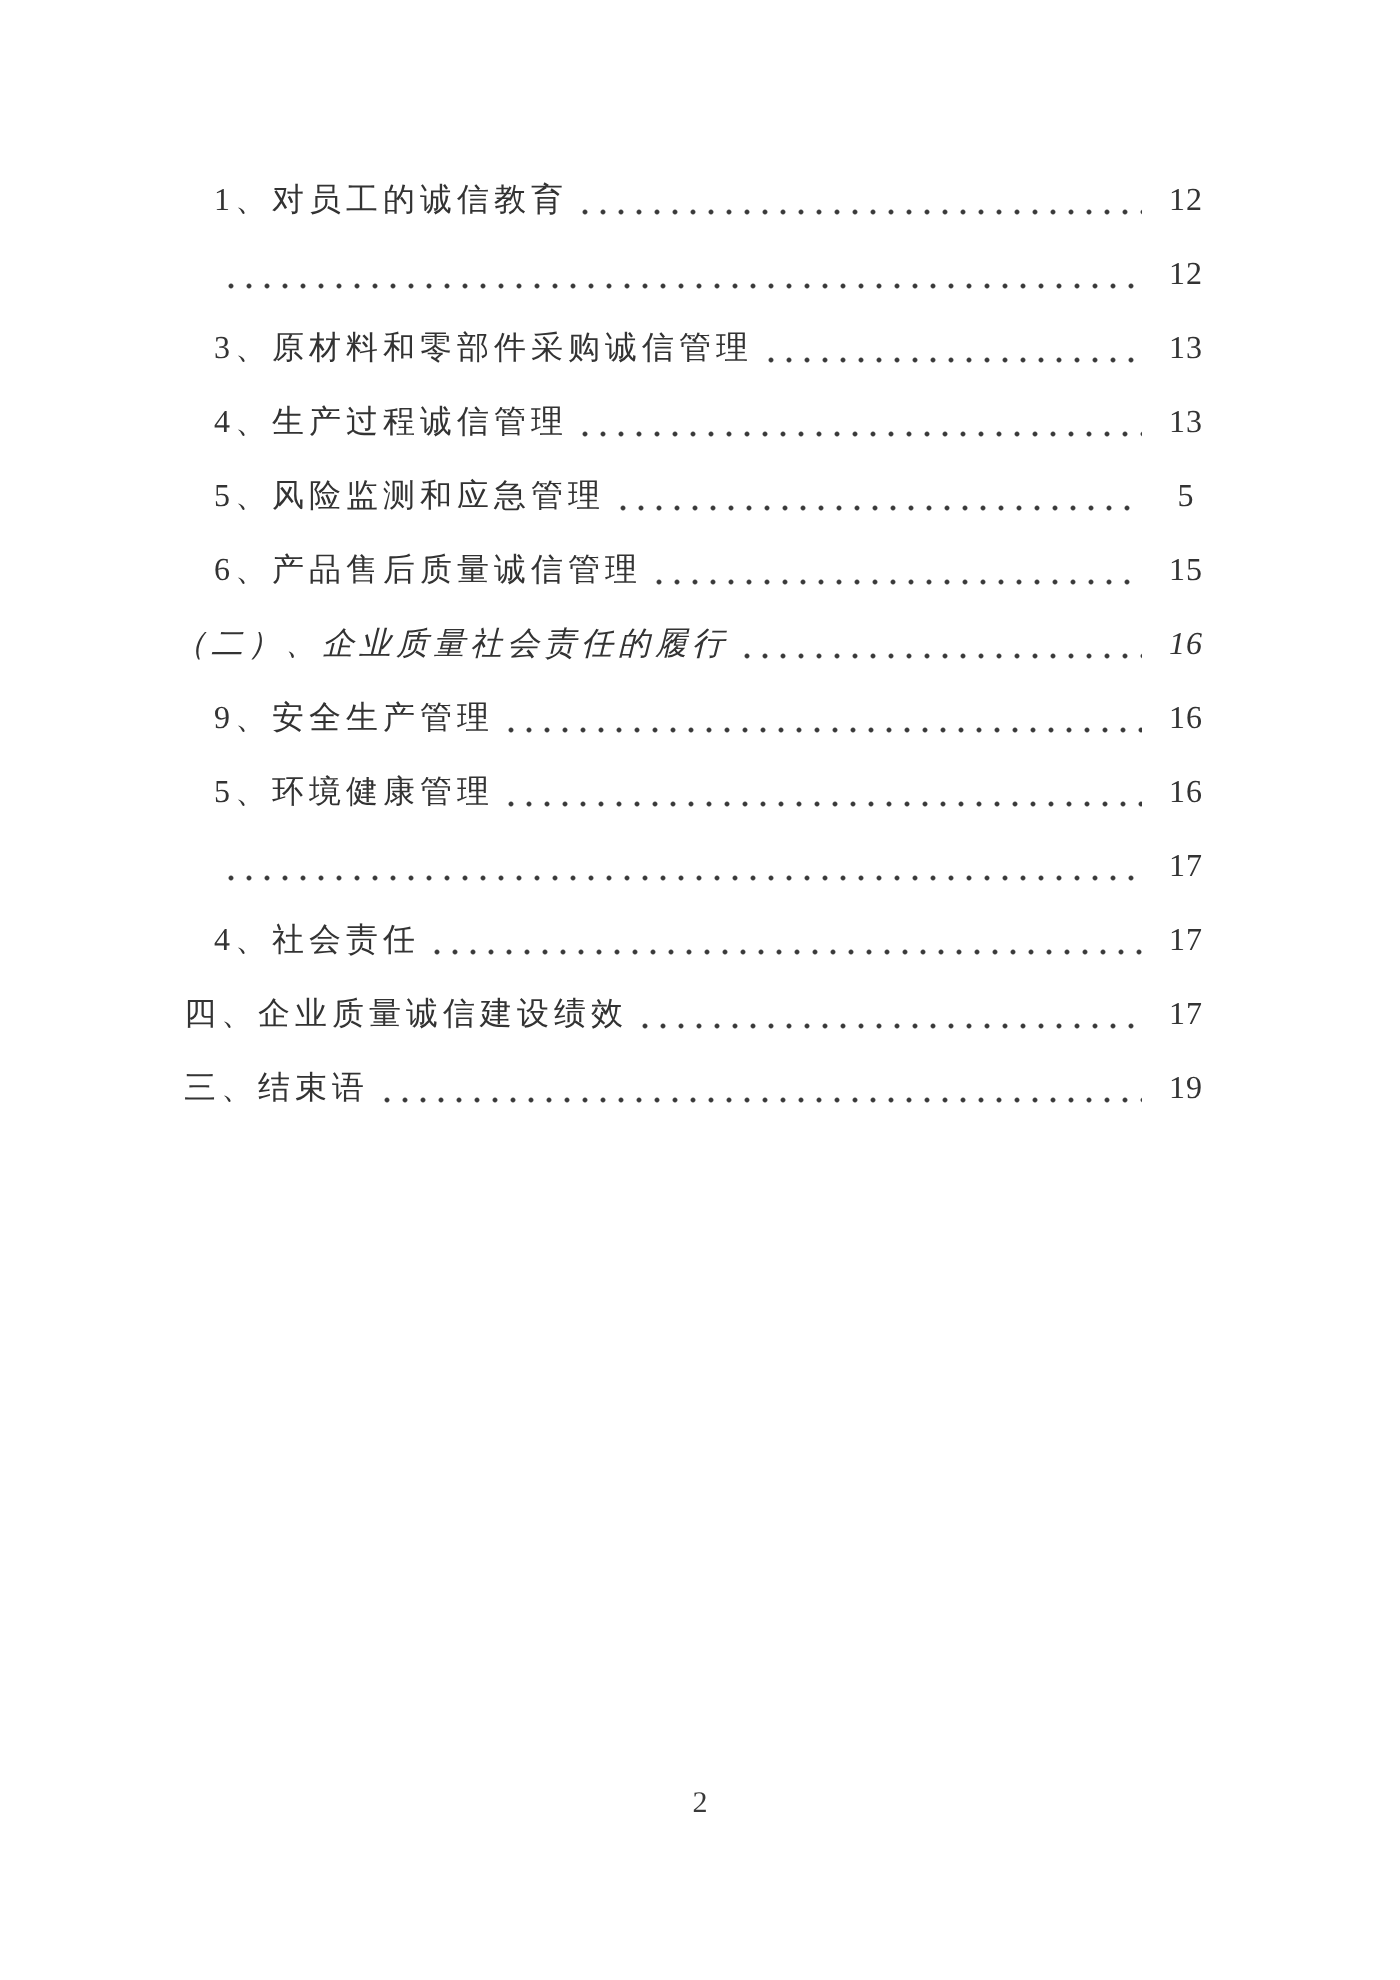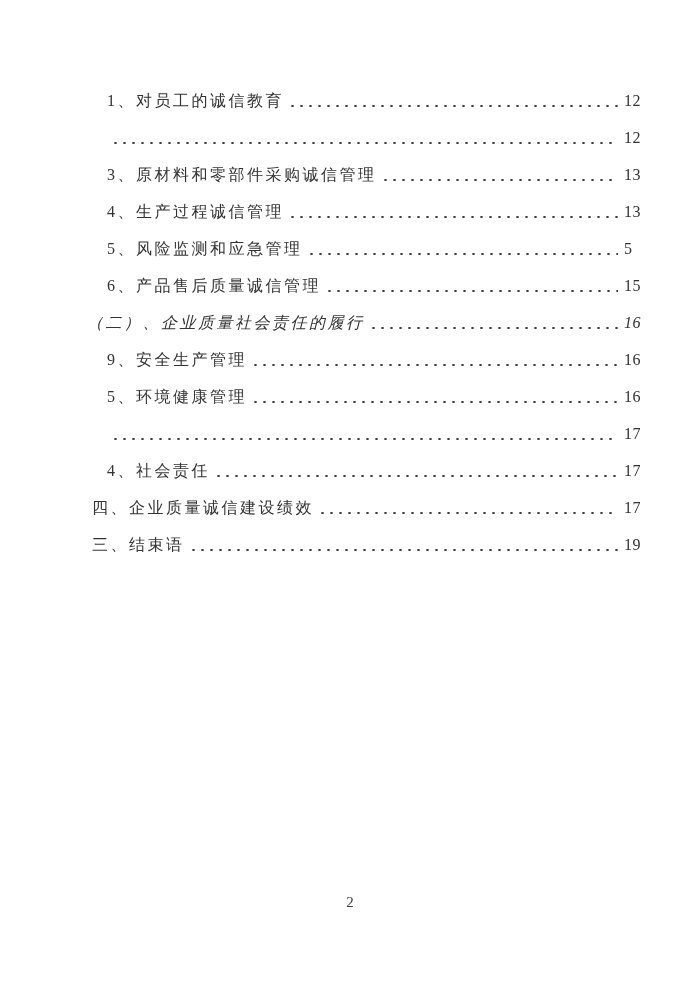--- a/index.html
+++ b/index.html
@@ -23,21 +23,21 @@
   .toc {
     position: absolute;
     top: 82px;
     left: 0;
     right: 0;
   }
   .toc-row {
     height: 37px;
     display: flex;
     align-items: center;
-    padding-right: 44px;
+    padding-right: 91px;
     box-sizing: border-box;
     font-size: 16px;
     line-height: 37px;
   }
   .lvl0 { padding-left: 92px; }
   .lvl1 { padding-left: 87px; font-style: italic; }
   .lvl2 { padding-left: 107px; }
   .toc-label {
     white-space: nowrap;
     letter-spacing: 2.5px;
@@ -47,21 +47,21 @@
     height: 37px;
     margin: 0 6px 0 2px;
     background-image: radial-gradient(circle, #3a3a3a 0.9px, rgba(58,58,58,0) 1.5px);
     background-size: 9px 6px;
     background-repeat: repeat-x;
     background-position: 2px 21px;
   }
   .toc-page {
     width: 32px;
     flex: 0 0 32px;
-    text-align: left;
+    text-align: center;
     letter-spacing: 0.5px;
     white-space: nowrap;
   }
   .page-footer {
     position: absolute;
     top: 894px;
     left: 0;
     width: 100%;
     text-align: center;
     font-size: 15px;

